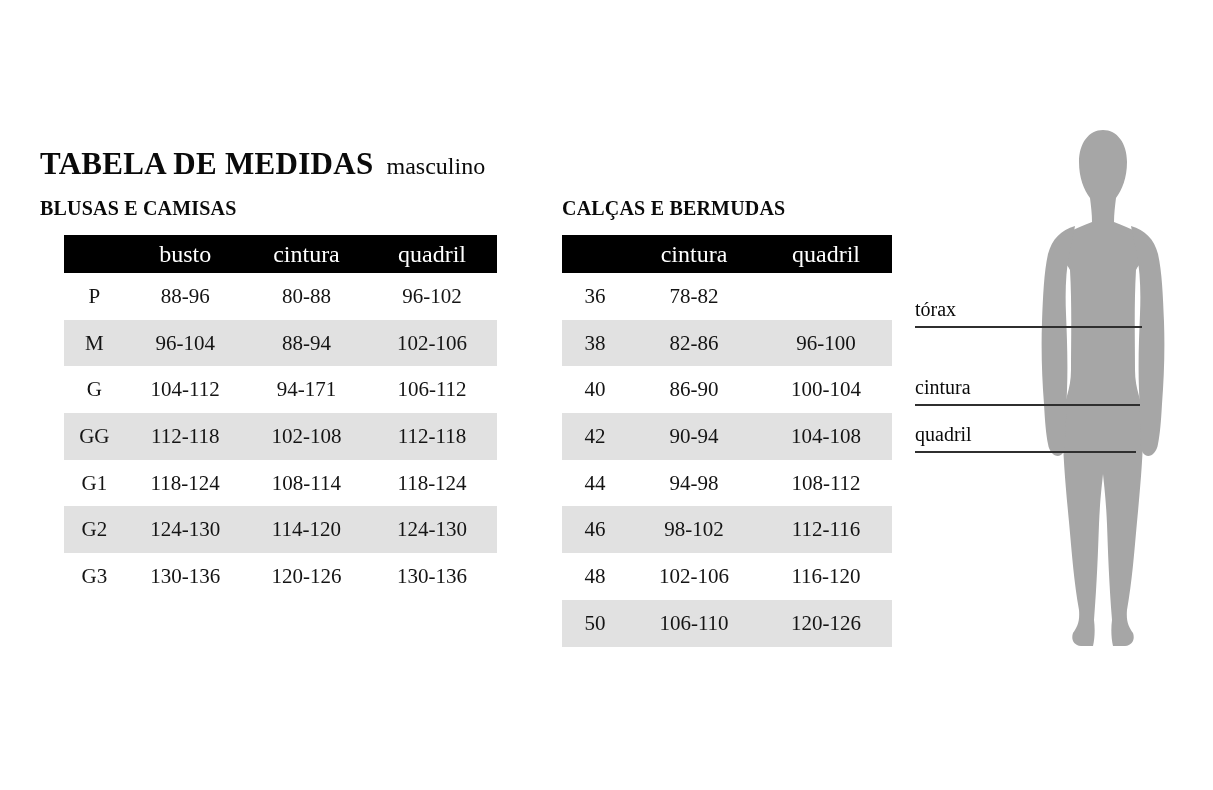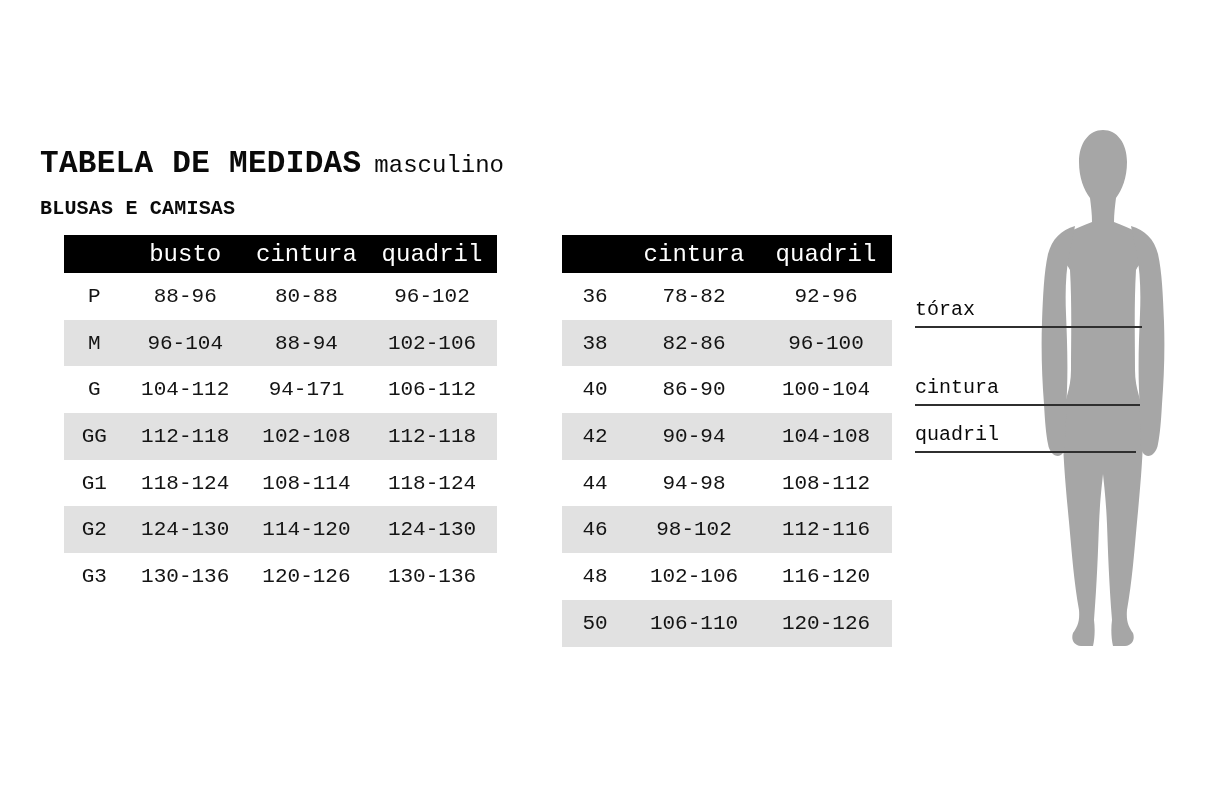--- a/index.html
+++ b/index.html
@@ -1,20 +1,20 @@
 <!DOCTYPE html>
 <html><head>
 <meta charset="utf-8">
 <style>
   html,body{margin:0;padding:0;background:#ffffff;}
   .page{
     position:relative;
     width:1213px;height:790px;
     background:#ffffff;
-    font-family:Liberation Mono, monospace;
+    font-family:Liberation Serif, serif;
     overflow:hidden;
     color:#111;
   }
   .title-block{
     position:absolute;left:40px;top:146px;
     display:flex;align-items:baseline;gap:13px;
     white-space:nowrap;
   }
   .title-main{
     font-size:31px;font-weight:700;letter-spacing:0.3px;color:#0a0a0a;
@@ -74,20 +74,21 @@
 <body>
 
 <div class="page">
 
   <div class="title-block">
     <span class="title-main">TABELA DE MEDIDAS</span>
     <span class="title-sub">masculino</span>
   </div>
 
   <div class="section-label section-1">BLUSAS E CAMISAS</div>
+  <div class="section-label section-2">CALÇAS E BERMUDAS</div>
 
   <div class="table t1">
     <div class="thead">
       <div class="cell"></div>
       <div class="cell">busto</div>
       <div class="cell">cintura</div>
       <div class="cell">quadril</div>
     </div>
     <div class="tbody">
         <div class="trow">
@@ -138,21 +139,20 @@
   <div class="table t2">
     <div class="thead">
       <div class="cell"></div>
       <div class="cell">cintura</div>
       <div class="cell">quadril</div>
     </div>
     <div class="tbody">
         <div class="trow">
           <div class="cell">36</div>
           <div class="cell">78-82</div>
-          <div class="cell">92-96</div>
         </div>
         <div class="trow alt">
           <div class="cell">38</div>
           <div class="cell">82-86</div>
           <div class="cell">96-100</div>
         </div>
         <div class="trow">
           <div class="cell">40</div>
           <div class="cell">86-90</div>
           <div class="cell">100-104</div>

